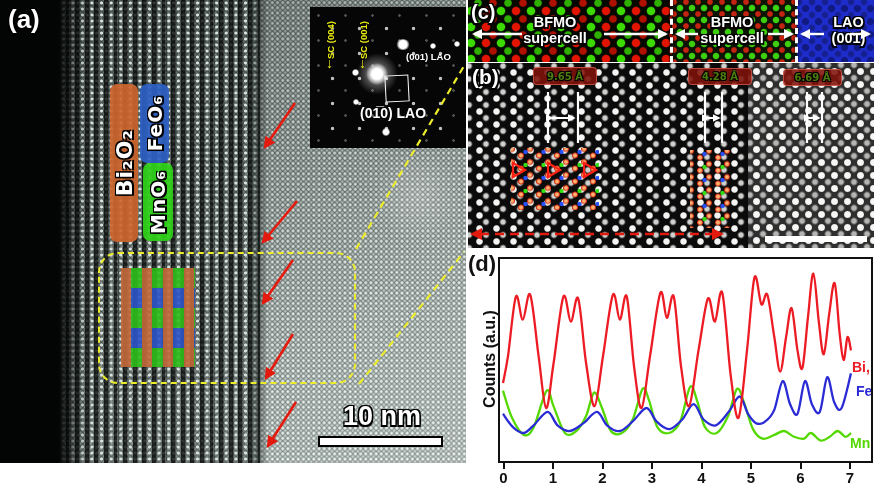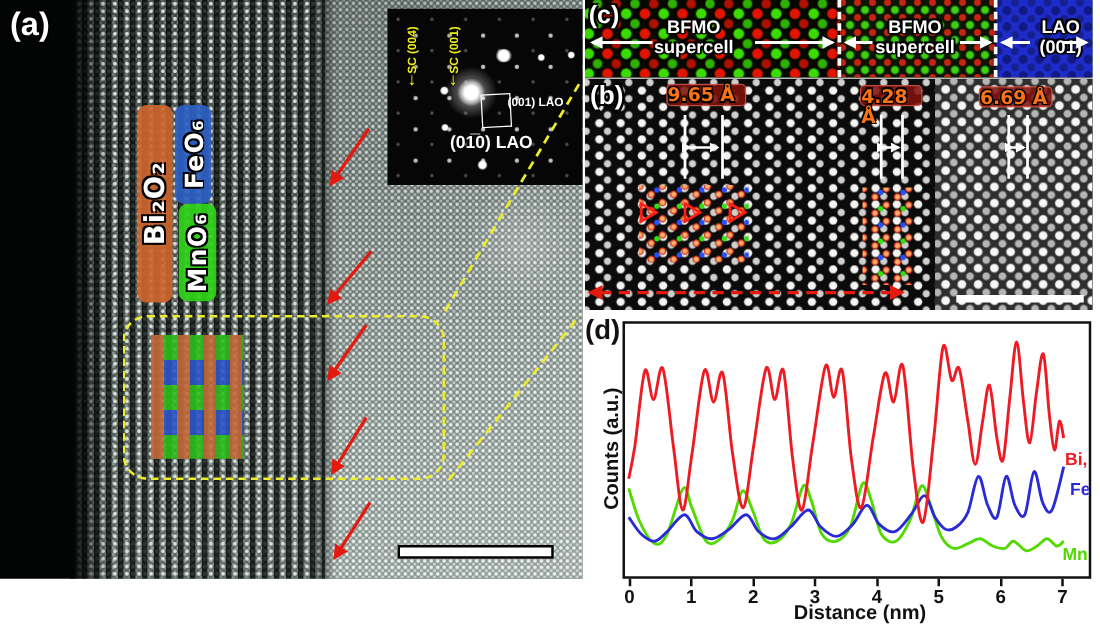--- a/index.html
+++ b/index.html
@@ -102,25 +102,25 @@
       radial-gradient(circle,#f4f4f2 0 2.7px, rgba(244,244,242,0) 3.8px),
       radial-gradient(circle,#cfcfcd 0 2.4px, rgba(207,207,205,0) 3.4px);
     background-size:17px 13px,17px 13px;background-position:3px 3px,9.5px 9.5px;}
   #pb-perovskite{left:280px;top:0;width:126px;height:100%;background-color:#2e2e2e;
     background-image:
       radial-gradient(circle,#f6f6f4 0 2.9px, rgba(246,246,244,0) 4px),
       radial-gradient(circle,#b5b5b3 0 2.5px, rgba(181,181,179,0) 3.6px);
     background-size:13px 13px,13px 13px;background-position:2px 2px,8.5px 8.5px;}
   #pb-label{left:4px;top:2px;font-size:21px;z-index:4;}
   .meas-chip{z-index:4;background:rgba(128,18,10,.88);border:1px solid rgba(255,120,105,.55);
-    border-radius:4px;color:#f97316;font-weight:bold;font-size:15px;text-align:left;
+    border-radius:4px;color:#4d7c0f;font-weight:bold;font-size:10px;text-align:center;
     font-family:"DejaVu Sans",sans-serif;
     text-shadow:-1px -1px 0 #000,1px -1px 0 #000,-1px 1px 0 #000,1px 1px 0 #000;}
   #meas1{left:65px;top:4px;width:64px;height:18px;line-height:17px;}
-  #meas2{left:220px;top:5px;width:50px;height:17px;line-height:16px;}
+  #meas2{left:220px;top:5px;width:64px;height:17px;line-height:16px;}
   #meas3{left:315px;top:6px;width:59px;height:17px;line-height:16px;}
   .atoms{z-index:3;
     background-image:
       radial-gradient(circle,#ffb070 0 1.4px,#cc2a10 2.6px, rgba(204,42,16,0) 3.4px),
       radial-gradient(circle,#ffb070 0 1.4px,#cc2a10 2.6px, rgba(204,42,16,0) 3.4px),
       radial-gradient(circle,#35e010 0 1.8px, rgba(53,224,16,0) 2.6px),
       radial-gradient(circle,#2850ff 0 1.8px, rgba(40,80,255,0) 2.6px);
     background-size:18px 13px,18px 13px,18px 26px,18px 26px;
     background-position:1px 1px,10px 7.5px,5.5px 4px,5.5px 17px;}
   #atoms1{left:43px;top:85px;width:88px;height:62px;}
@@ -174,21 +174,21 @@
     <div id="saed" class="abs">
       <div id="saed-beam-glow" class="abs saed-spot"></div>
       <div id="saed-beam" class="abs saed-spot"></div>
       <div id="saed-spot2" class="abs"></div>
       <div class="abs saed-minispot" style="left:42px;top:62px;width:7px;height:7px;"></div>
       <div class="abs saed-minispot" style="left:43px;top:92px;width:6px;height:6px;"></div>
       <div class="abs saed-minispot" style="left:72px;top:121px;width:8px;height:8px;"></div>
       <div class="abs saed-minispot" style="left:120px;top:36px;width:6px;height:6px;"></div>
       <div class="abs saed-minispot" style="left:144px;top:34px;width:6px;height:6px;"></div>
       <div id="saed-square" class="abs"></div>
-      <div class="abs saed-plane" style="left:96px;top:70px;">(001) LAO</div>
+      <div class="abs saed-plane" style="left:96px;top:44px;">(001) LAO</div>
       <div class="abs saed-plane" style="left:50px;top:98px;font-size:14px;">(01̅0) LAO</div>
       <div class="abs saed-sc" style="left:15px;top:6px;height:46px;">SC (004)</div>
       <div class="abs saed-sc" style="left:48px;top:6px;height:46px;">SC (001)</div>
       <div class="abs saed-arrow" style="left:16px;top:50px;">↓</div>
       <div class="abs saed-arrow" style="left:49px;top:50px;">↓</div>
     </div>
 
     <svg id="svg-a" class="abs" width="466" height="463">
       <defs>
         <marker id="ra" viewBox="0 0 10 10" refX="8" refY="5" markerWidth="4.6" markerHeight="4.6" orient="auto">
@@ -198,20 +198,21 @@
       <line x1="356" y1="249" x2="464" y2="66" stroke="#ecec2a" stroke-width="2.2" stroke-dasharray="7 5"></line>
       <line x1="359" y1="384" x2="464" y2="252" stroke="#ecec2a" stroke-width="2.2" stroke-dasharray="7 5"></line>
       <line x1="295" y1="103" x2="265" y2="147" stroke="#e51a0e" stroke-width="2.6" marker-end="url(#ra)"></line>
       <line x1="297" y1="201" x2="263" y2="242" stroke="#e51a0e" stroke-width="2.6" marker-end="url(#ra)"></line>
       <line x1="293" y1="260" x2="263" y2="303" stroke="#e51a0e" stroke-width="2.6" marker-end="url(#ra)"></line>
       <line x1="293" y1="334" x2="266" y2="378" stroke="#e51a0e" stroke-width="2.6" marker-end="url(#ra)"></line>
       <line x1="296" y1="402" x2="268" y2="446" stroke="#e51a0e" stroke-width="2.6" marker-end="url(#ra)"></line>
     </svg>
 
     <div id="pa-scalebar" class="abs"></div>
+    <div id="pa-scalebar-label" class="abs otext">10 nm</div>
   </div>
 
   <div id="panel-c" class="abs">
     <div id="pc-supercell" class="abs pc-strip"></div>
     <div id="pc-perovskite" class="abs pc-strip"></div>
     <div id="pc-lao" class="abs pc-strip"></div>
     <div id="pc-sep1" class="abs pc-sep"></div>
     <div id="pc-sep2" class="abs pc-sep"></div>
     <div id="pc-label" class="abs otext panel-letter">(c)</div>
     <div class="abs pc-caption otext" style="left:37px;width:100px;">
@@ -294,21 +295,20 @@
         <span>Bi, L+M</span><sub></sub>
       </div>
       <div class="abs series-label" id="lbl-fe">
         <span>Fe, K</span>
       </div>
       <div class="abs series-label" id="lbl-mn">
         <span>Mn, K</span>
       </div>
     </div>
     <div id="pd-ylabel" class="abs">Counts (a.u.)</div>
-    <div id="pd-xlabel" class="abs">Distance (nm)</div>
     <div id="xtick-row"></div>
   <div class="abs xtick" style="left: 34.5px;"></div>
       <div class="abs xticklabel" style="left: 25.5px;">0</div>
       <div class="abs xtick" style="left: 84px;"></div>
       <div class="abs xticklabel" style="left: 75px;">1</div>
       <div class="abs xtick" style="left: 133.5px;"></div>
       <div class="abs xticklabel" style="left: 124.5px;">2</div>
       <div class="abs xtick" style="left: 183px;"></div>
       <div class="abs xticklabel" style="left: 174px;">3</div>
       <div class="abs xtick" style="left: 232.5px;"></div>

